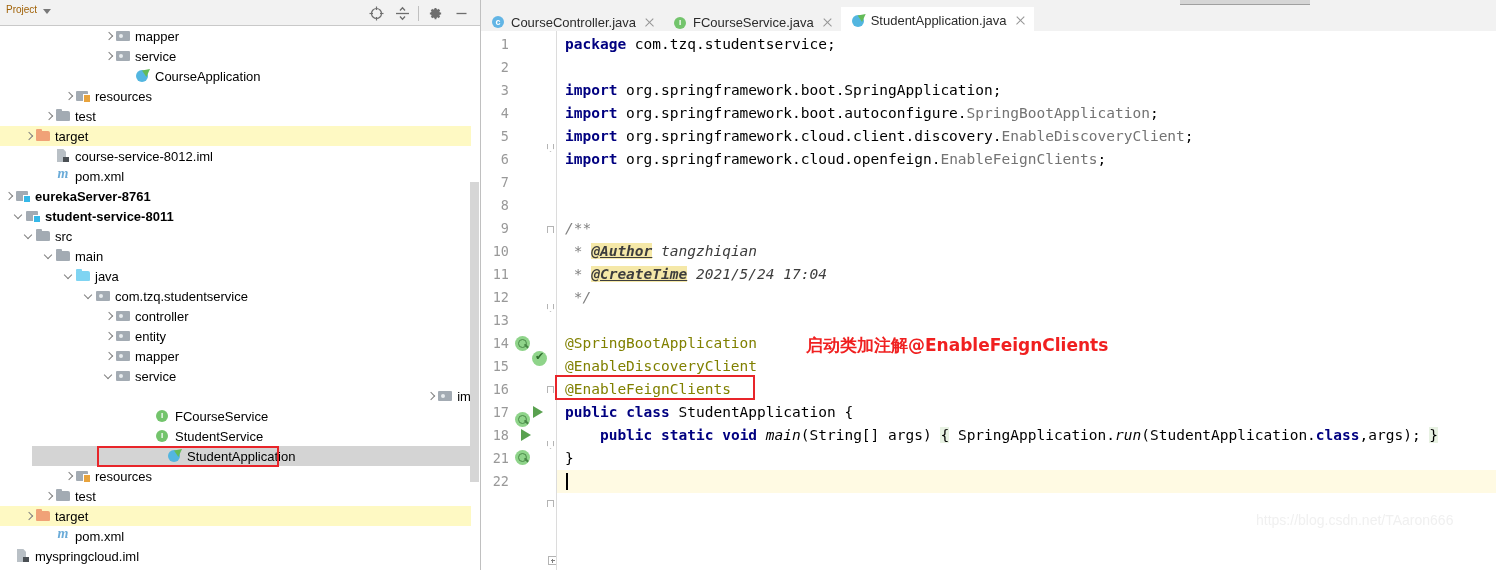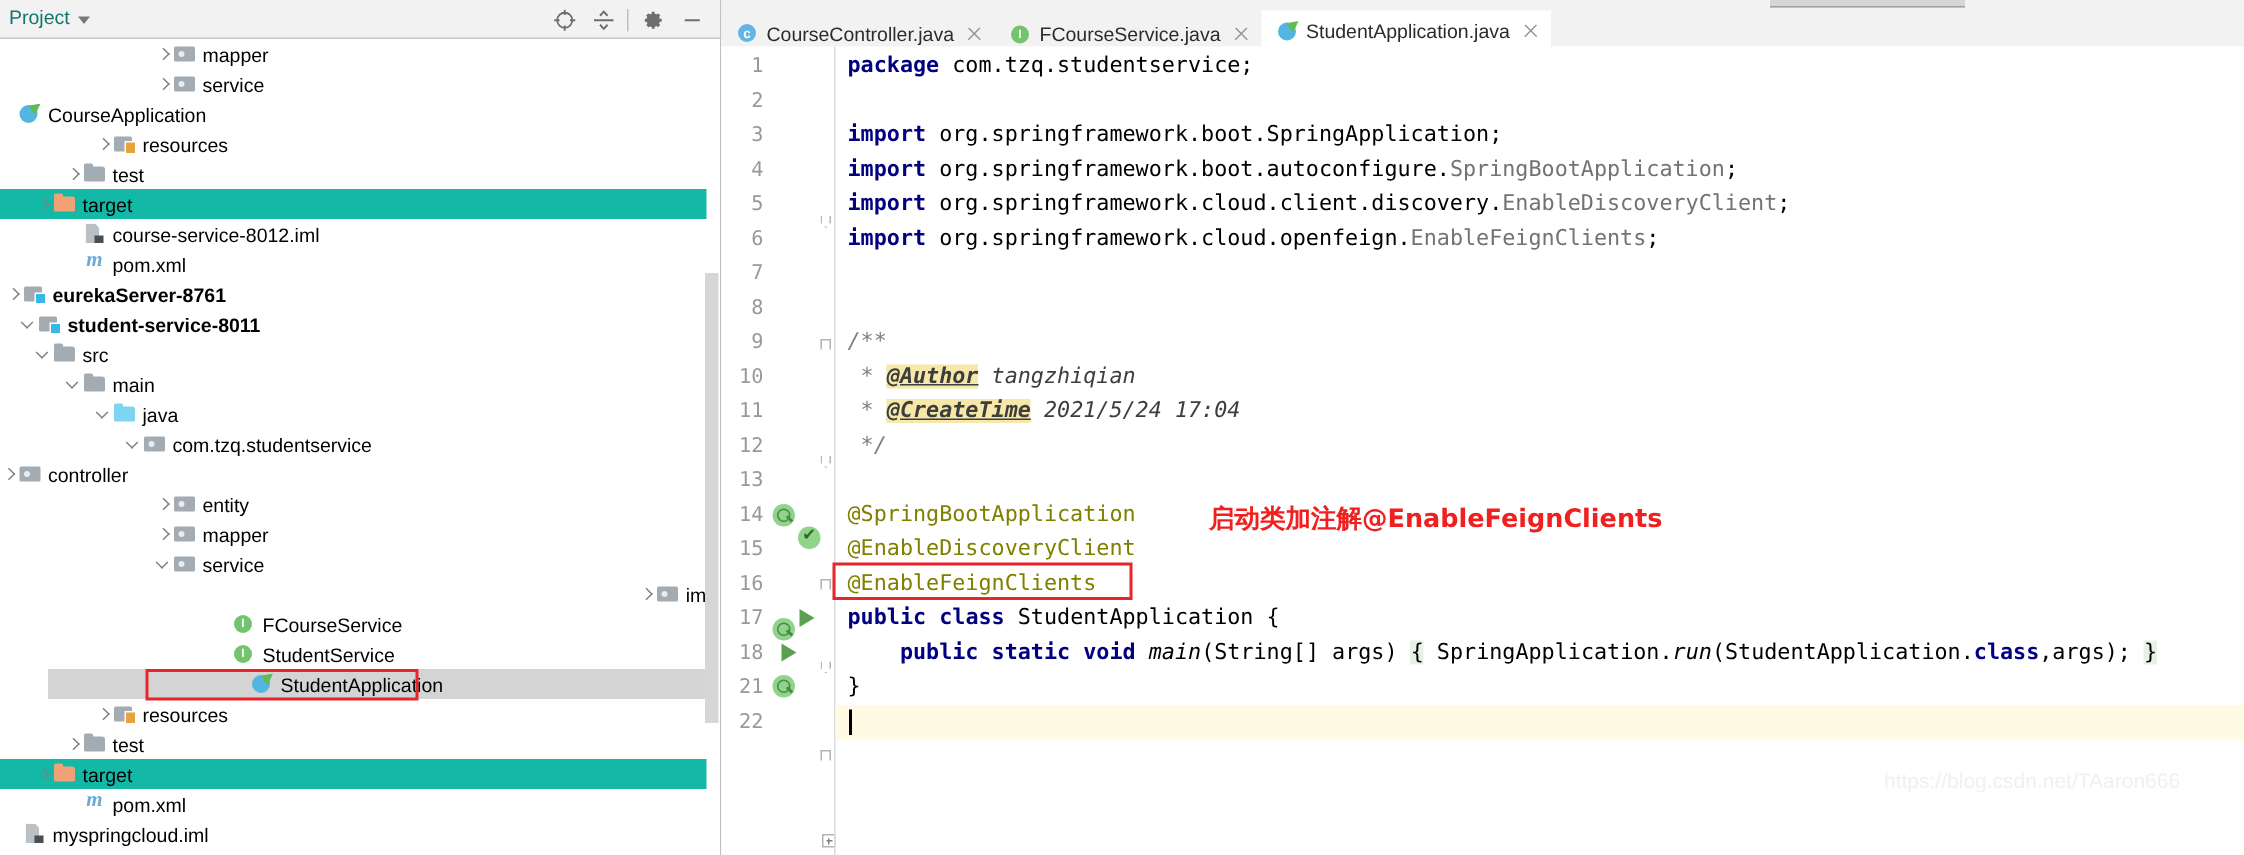--- a/index.html
+++ b/index.html
@@ -30,22 +30,22 @@
     background: #f2f2f2;
     border-bottom: 1px solid #c9c9c9;
     box-sizing: border-box;
   }
   #project-label-wrap {
     position: absolute;
     left: 6px; top: 4px;
     display: flex; align-items: center; gap: 6px;
   }
   #project-label {
-    font-size: 13px;
-    color: #0f766e;
+    font-size: 10px;
+    color: #a16207;
     font-family: "Liberation Sans", sans-serif;
   }
   .caret-down {
     width: 0; height: 0;
     border-left: 4.5px solid transparent;
     border-right: 4.5px solid transparent;
     border-top: 5px solid #787878;
     margin-top: 3px;
   }
   #toolbar-icons {
@@ -76,21 +76,21 @@
   .row {
     position: relative;
     height: 20px;
     display: flex;
     align-items: center;
     white-space: nowrap;
     font-size: 13px;
     color: #000000;
     font-family: "Liberation Sans", sans-serif;
   }
-  .row.hl-target { background: #14b8a6; }
+  .row.hl-target { background: #fef9c3; }
   .row.hl-sel { background: #d4d4d4; margin-left: 32px; }
   .row .arrow {
     width: 12px; height: 12px;
     flex: 0 0 12px;
     position: relative;
   }
   .row .arrow.right::after {
     content: "";
     position: absolute;
     left: 3px; top: 2.5px;
@@ -530,21 +530,21 @@
         <div class="row" style="padding-left: 103px;">
           <span class="arrow right"></span>
           <span class="ic ic-folder-pkg"></span>
           <span class="lbl">mapper</span>
         </div>
         <div class="row" style="padding-left: 103px;">
           <span class="arrow right"></span>
           <span class="ic ic-folder-pkg"></span>
           <span class="lbl">service</span>
         </div>
-        <div class="row" style="">
+        <div class="row" style="padding-left: 123px;">
           <span class="arrow "></span>
           <span class="ic ic-spring"></span>
           <span class="lbl">CourseApplication</span>
         </div>
         <div class="row" style="padding-left: 63px;">
           <span class="arrow right"></span>
           <span class="ic ic-folder-res"></span>
           <span class="lbl">resources</span>
         </div>
         <div class="row" style="padding-left: 43px;">
@@ -590,21 +590,21 @@
         <div class="row" style="padding-left: 63px;">
           <span class="arrow down"></span>
           <span class="ic ic-folder-blue"></span>
           <span class="lbl">java</span>
         </div>
         <div class="row" style="padding-left: 83px;">
           <span class="arrow down"></span>
           <span class="ic ic-folder-pkg"></span>
           <span class="lbl">com.tzq.studentservice</span>
         </div>
-        <div class="row" style="">
+        <div class="row" style="padding-left: 103px;">
           <span class="arrow right"></span>
           <span class="ic ic-folder-pkg"></span>
           <span class="lbl">controller</span>
         </div>
         <div class="row" style="padding-left: 103px;">
           <span class="arrow right"></span>
           <span class="ic ic-folder-pkg"></span>
           <span class="lbl">entity</span>
         </div>
         <div class="row" style="padding-left: 103px;">

